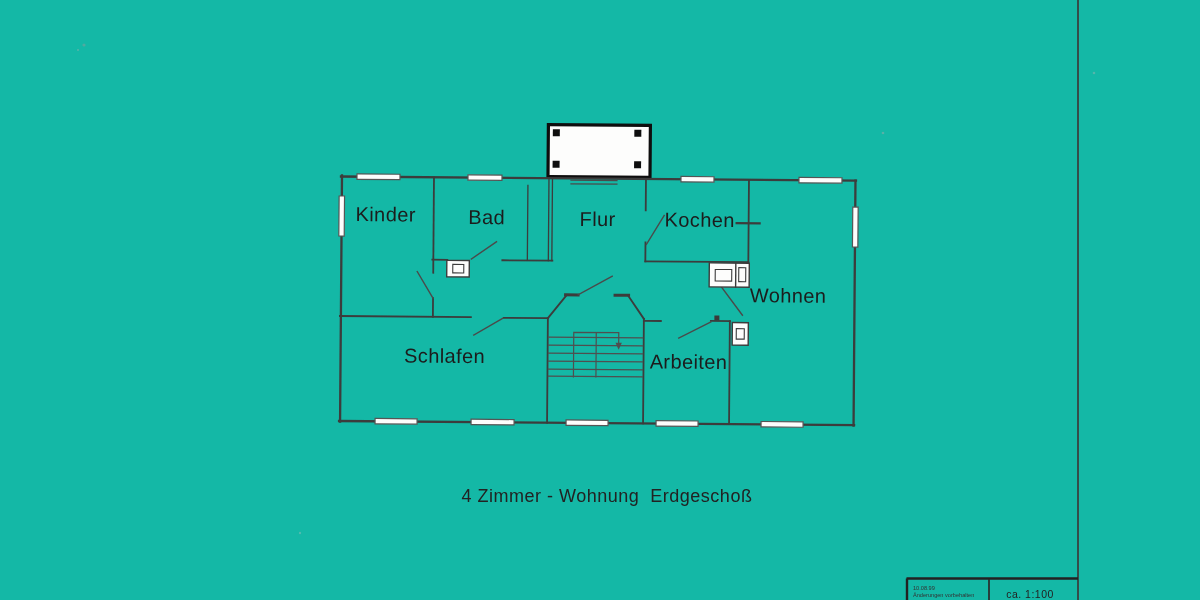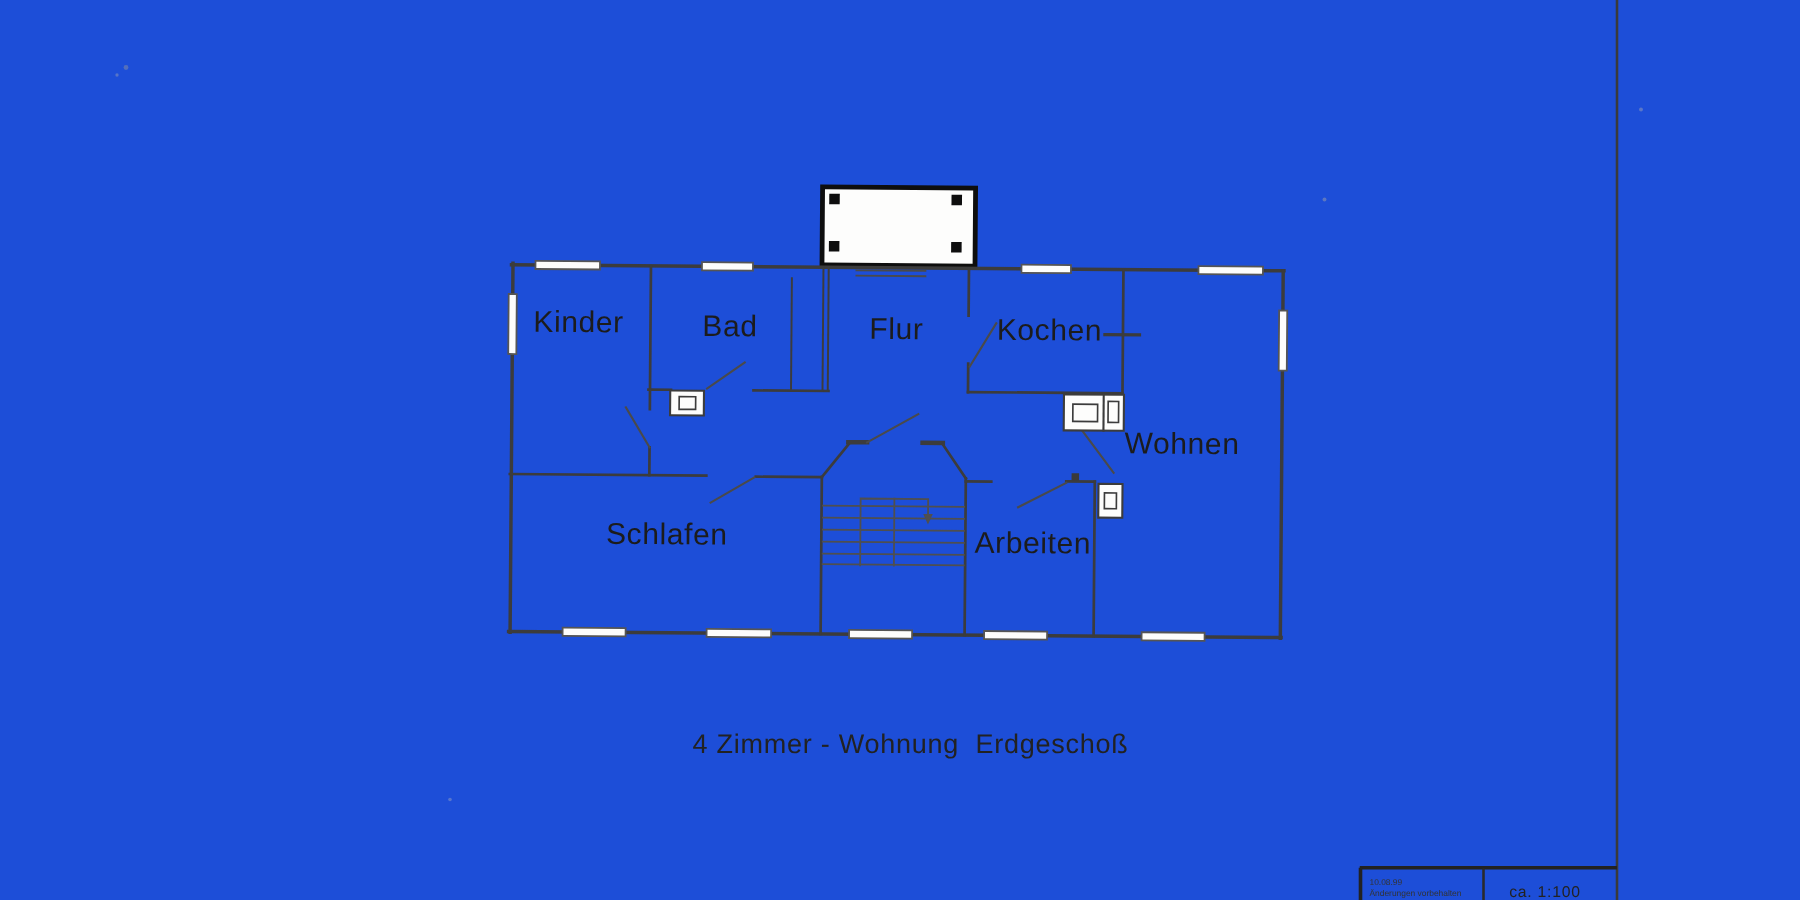--- a/index.html
+++ b/index.html
@@ -1,17 +1,17 @@
 <!DOCTYPE html>
 <html><head>
 <meta charset="utf-8">
 <style>
   html,body{margin:0;padding:0;width:1200px;height:600px;overflow:hidden;
     background:#fcfcfb;font-family:"Liberation Sans",sans-serif;}
-  .sheet{position:relative;width:1200px;height:600px;background:#1d4ed8;}
+  .sheet{position:relative;width:1200px;height:600px;background:#14b8a6;}
   svg{position:absolute;left:0;top:0;}
   text{fill:#1c1c1c;white-space:pre;}
   .room-label{font-size:20px;letter-spacing:.4px;}
   .plan-title{font-size:18px;letter-spacing:.5px;fill:#222;}
   .tb-small{font-size:5.6px;fill:#333;}
   .tb-scale{font-size:10.5px;fill:#222;letter-spacing:.5px;}
 </style>
 </head>
 <body>
 

